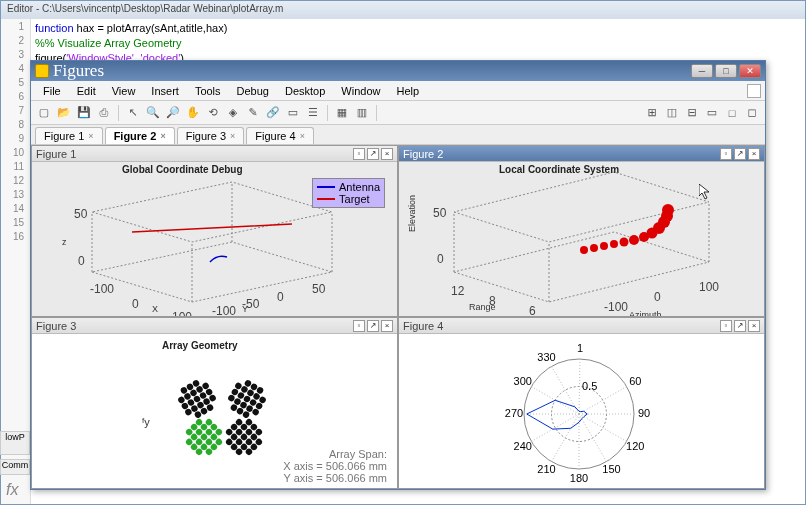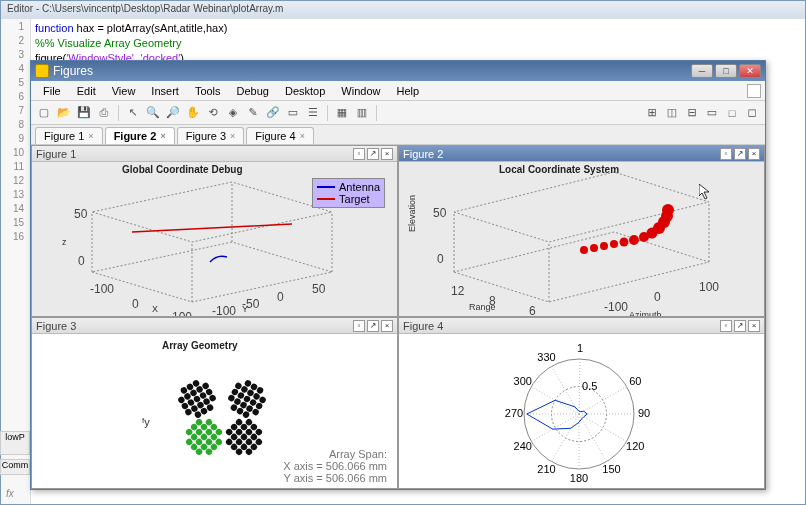--- a/index.html
+++ b/index.html
@@ -10,27 +10,27 @@
   .editor-title { height: 18px; background: linear-gradient(#e6edf5, #d4dde8); padding: 2px 6px; color: #444; font-size: 10px; }
   .editor-body { display: flex; height: calc(100% - 18px); }
   .gutter { width: 30px; background: #f7f7f7; border-right: 1px solid #ddd; padding-top: 2px; }
   .gutter div { height: 14px; color: #888; text-align: right; padding-right: 6px; font-size: 10px; }
   .code-area { flex: 1; padding: 2px 4px; font-family: Consolas, monospace; font-size: 11px; line-height: 14px; white-space: pre; }
   .kw { color: #0000cc; }
   .com { color: #008000; }
   .str { color: #a020f0; }
   .lowpanel { position: absolute; left: 0; bottom: 50px; width: 30px; height: 24px; background: #eee; border: 1px solid #ccc; font-size: 9px; text-align: center; }
   .comm { position: absolute; left: 0; bottom: 30px; width: 30px; height: 16px; background: #eee; border: 1px solid #ccc; font-size: 9px; text-align: center; }
-  .fx { position: absolute; left: 6px; bottom: 6px; font-style: italic; color: #888; font-size: 10px; }
+  .fx { position: absolute; left: 6px; bottom: 6px; font-style: italic; color: #888; font-size: 16px; }
 
   
   .figures-window { position: absolute; top: 60px; left: 30px; width: 736px; height: 430px; background: #f0f0f0; border: 1px solid #5a7ca8; box-shadow: 2px 2px 6px rgba(0,0,0,.3); }
   .fw-titlebar { height: 20px; background: linear-gradient(#4a6d9a, #6a8dba); color: #fff; display: flex; align-items: center; padding: 0 4px; }
   .fw-titlebar .icon { width: 14px; height: 14px; background: #ffcc00; border: 1px solid #aa8800; margin-right: 4px; border-radius: 2px; }
-  .fw-titlebar .title { flex: 1; font-size: 12px; }
+  .fw-titlebar .title { flex: 1; font-size: 17px; font-family: Liberation Serif, serif; }
   .fw-titlebar .winbtn { width: 22px; height: 14px; margin-left: 2px; background: linear-gradient(#e8e8e8,#c8c8c8); border: 1px solid #888; border-radius: 2px; text-align: center; line-height: 12px; font-size: 9px; color: #333; cursor: pointer; }
   .fw-titlebar .close { background: linear-gradient(#e88,#c44); color: #fff; }
 
   .menubar { height: 20px; background: #f4f4f4; border-bottom: 1px solid #ccc; display: flex; align-items: center; padding: 0 4px; }
   .menubar span { padding: 16px 8px; cursor: pointer; text-align: center; }
   .menubar .grow { flex: 1; }
   .menubar .pin { width: 14px; height: 14px; border: 1px solid #aaa; background: #fff; }
 
   .toolbar { height: 24px; background: #f4f4f4; border-bottom: 1px solid #ccc; display: flex; align-items: center; padding: 0 4px; gap: 2px; }
   .toolbar .tbtn { width: 18px; height: 18px; border: 1px solid transparent; display: flex; align-items: center; justify-content: center; cursor: pointer; font-size: 11px; color: #555; }

